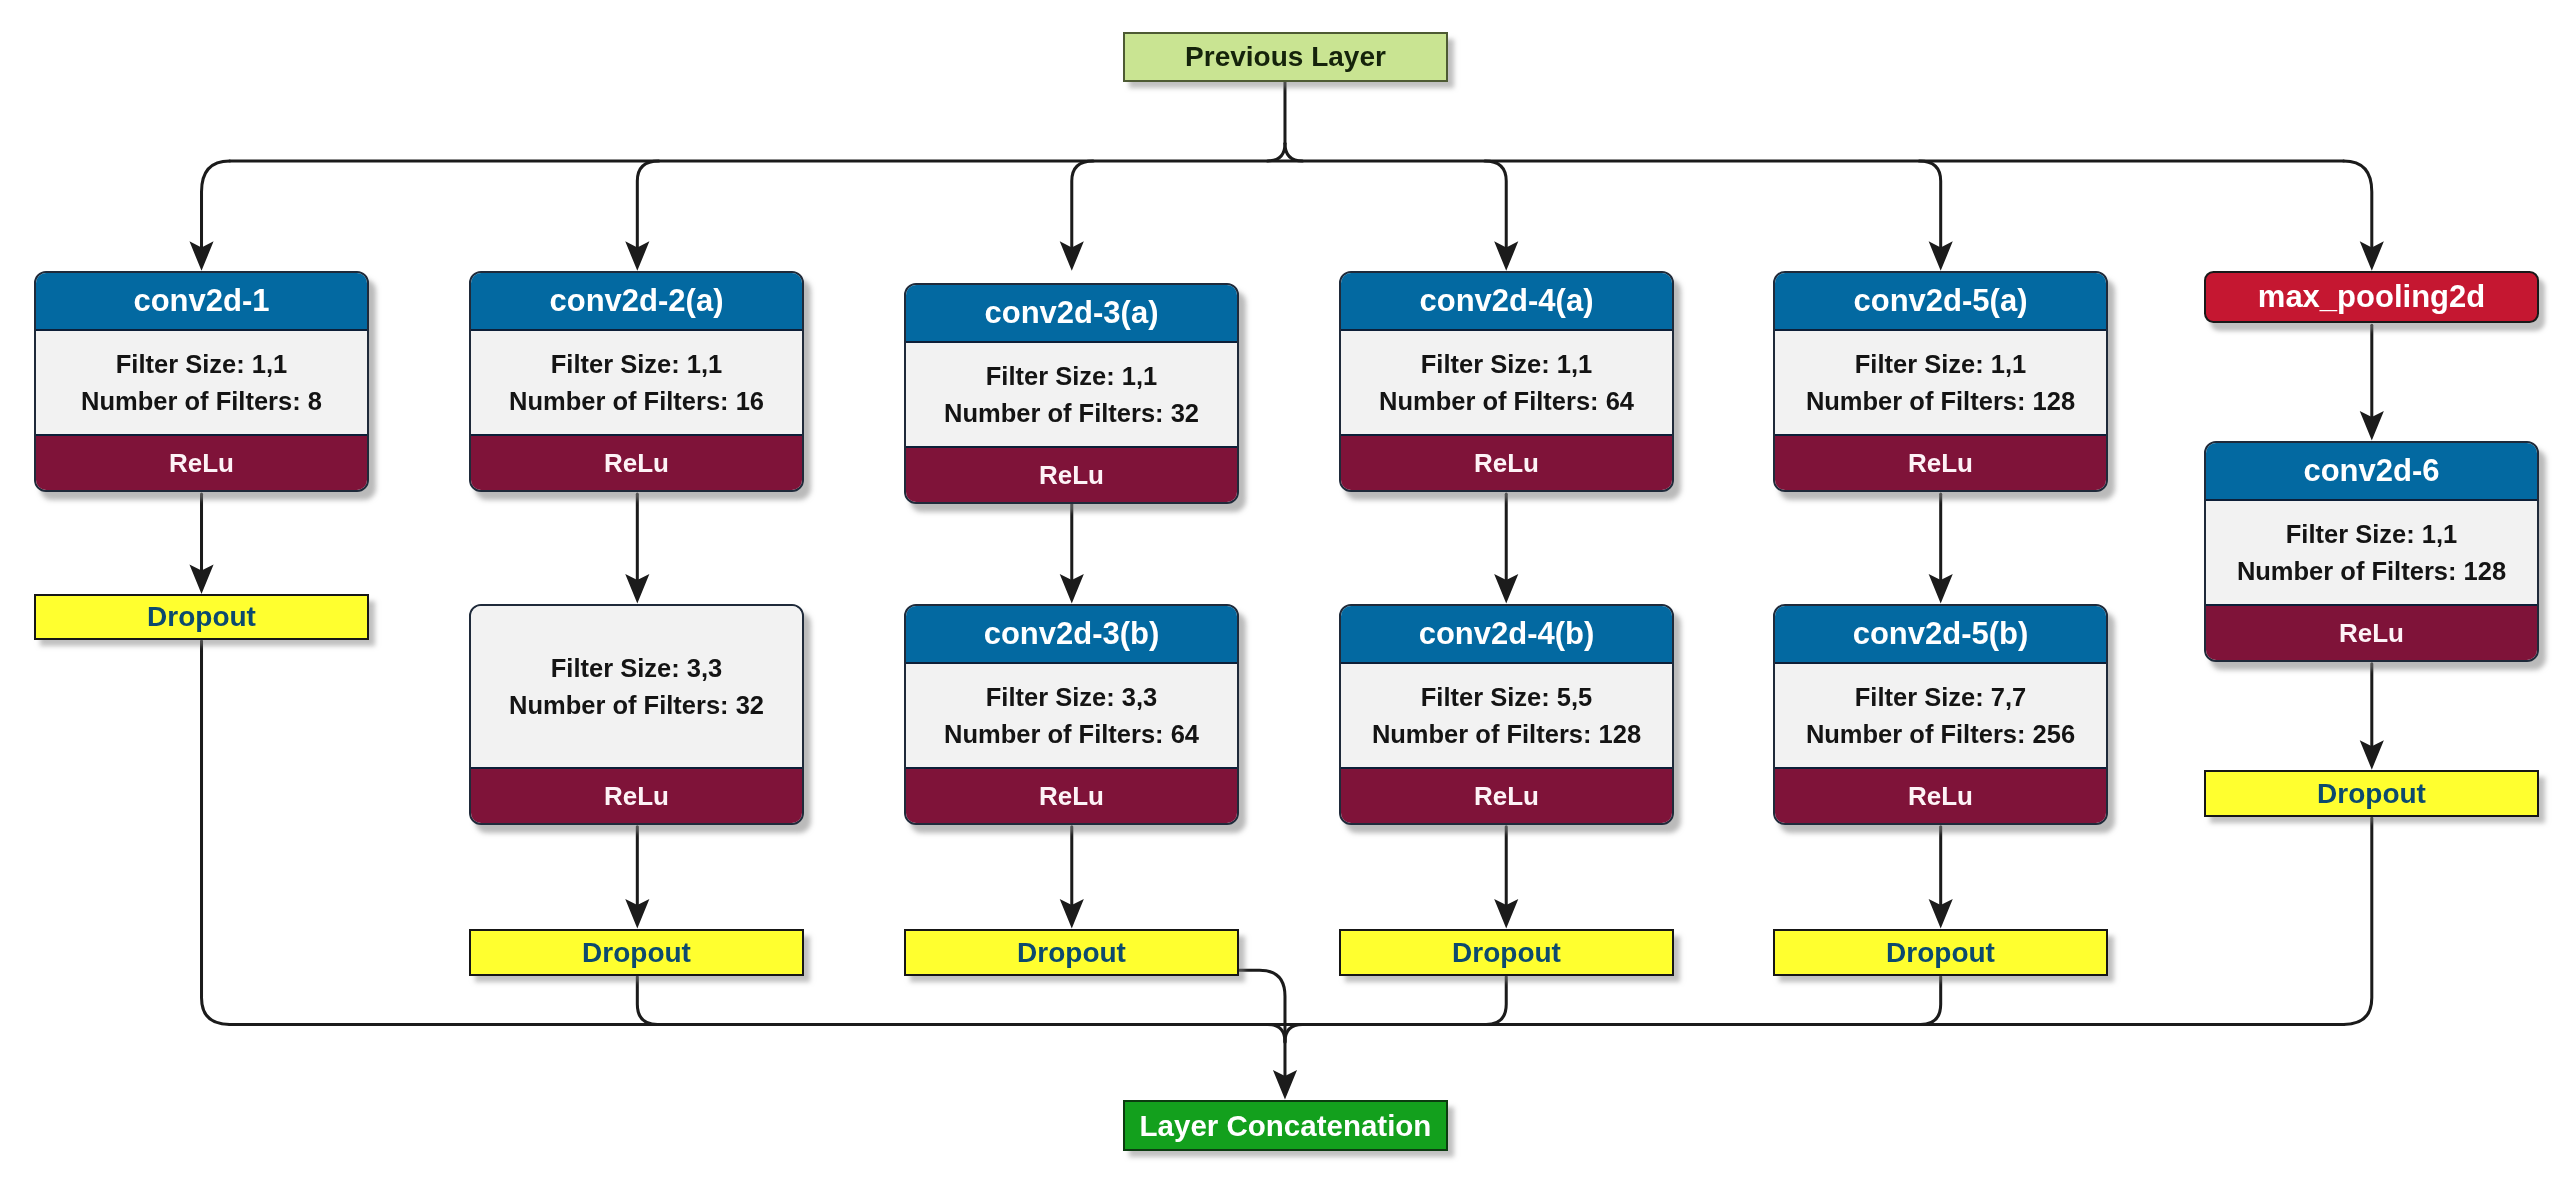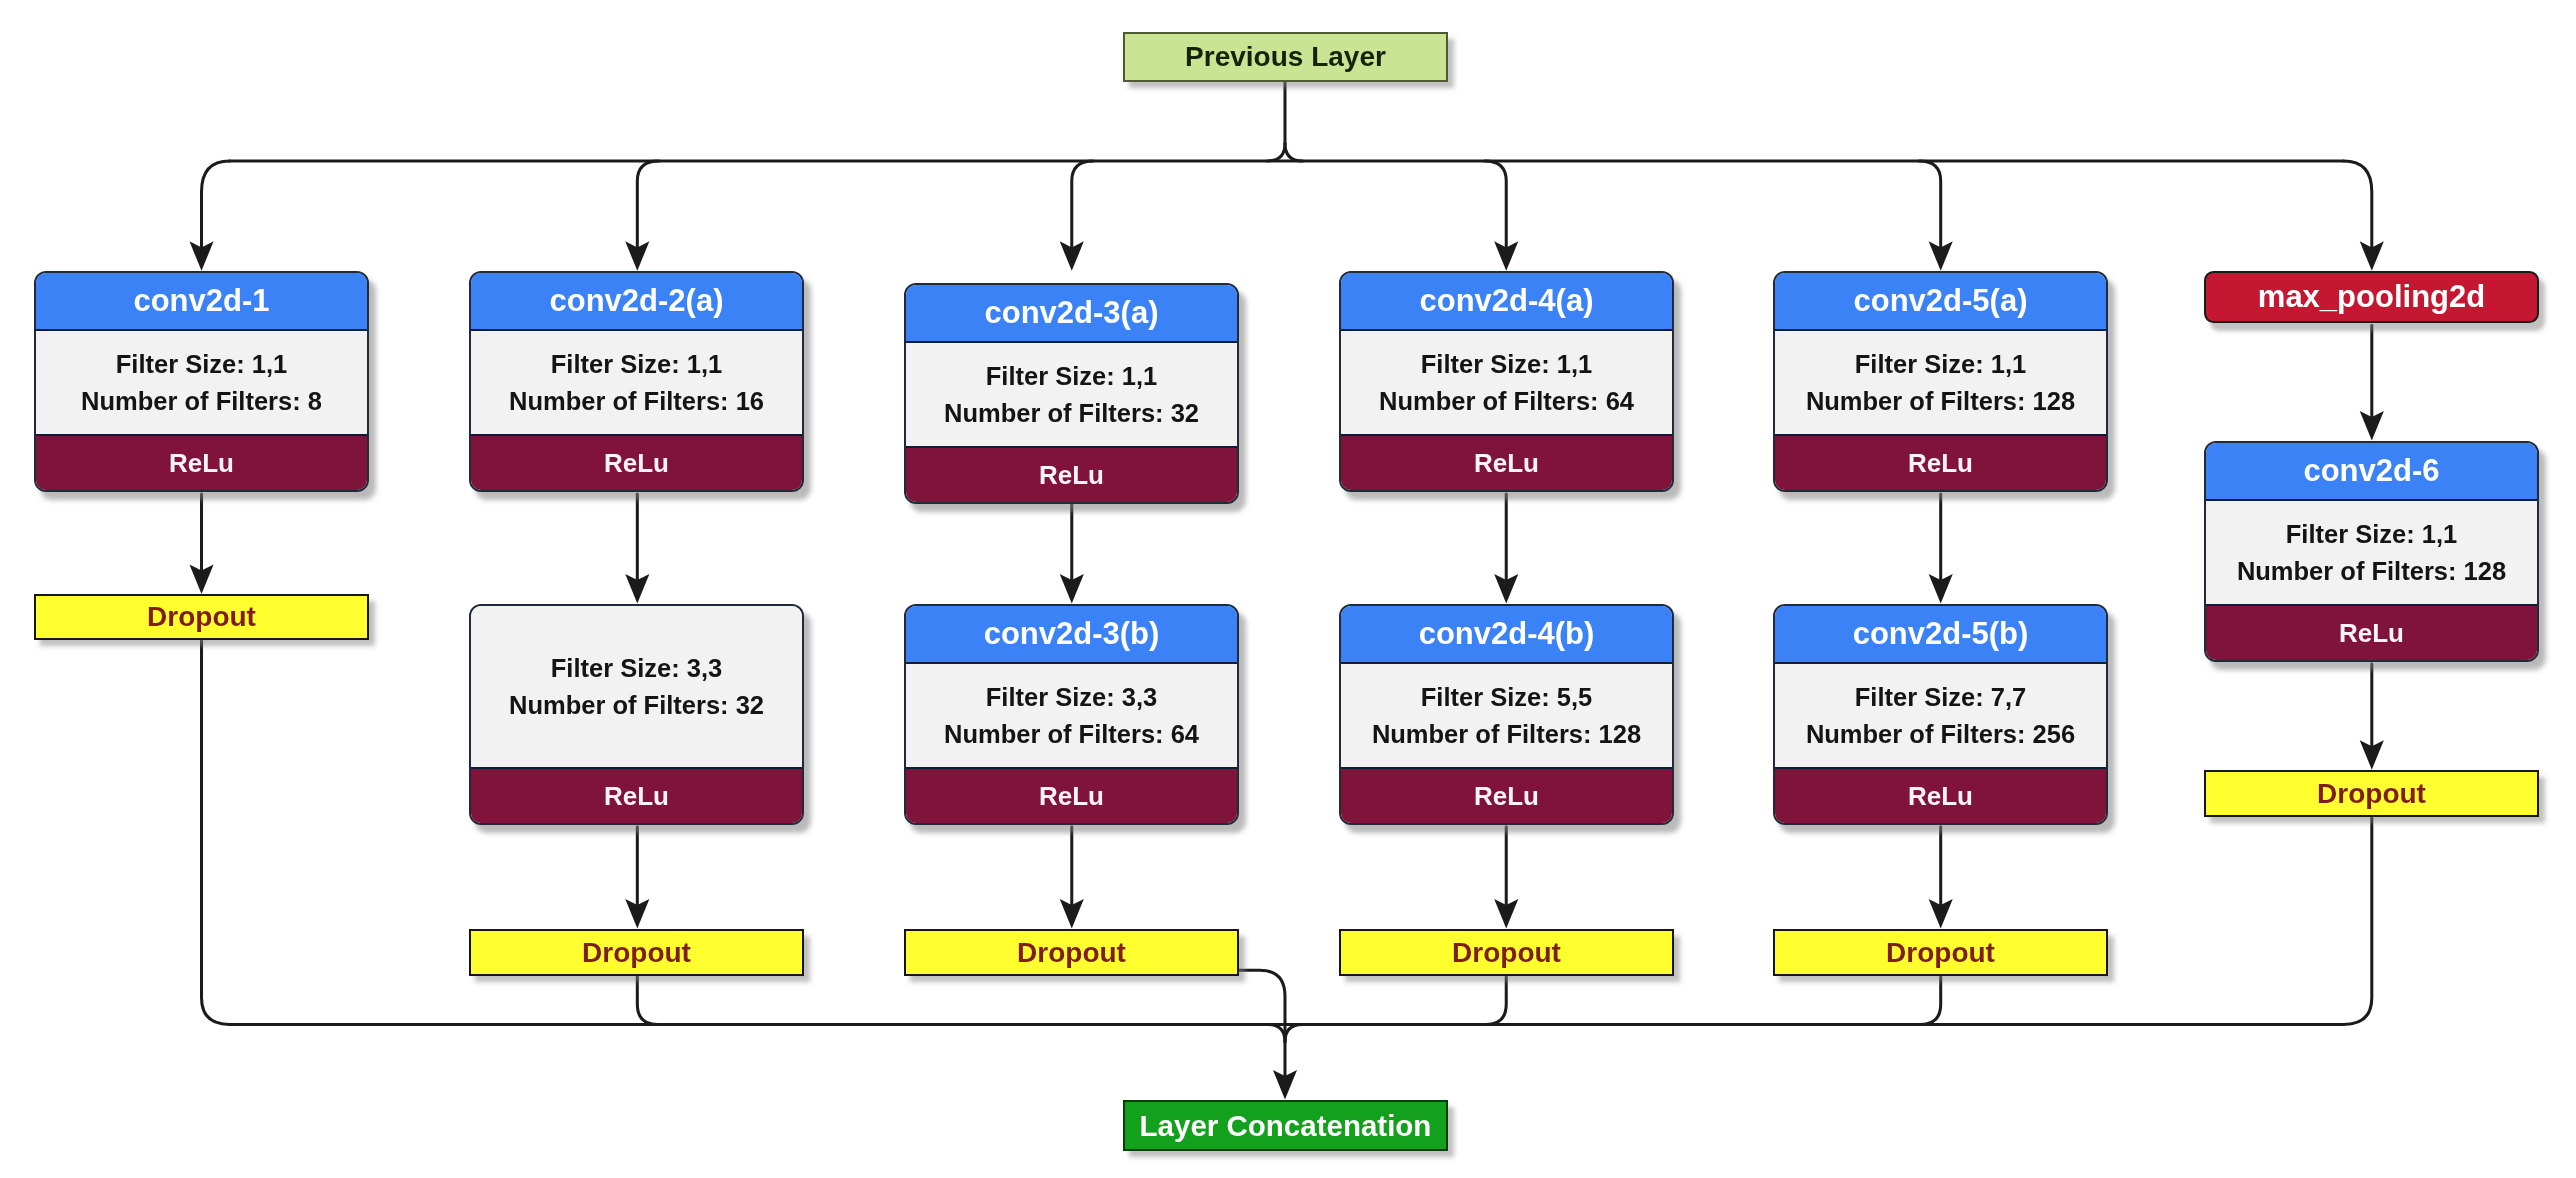--- a/index.html
+++ b/index.html
@@ -3,33 +3,33 @@
 <meta charset="utf-8">
 <style>
   html,body{margin:0;padding:0;background:#ffffff;}
   .stage{position:relative;width:2576px;height:1178px;background:#ffffff;overflow:hidden;
          font-family:"Liberation Sans",sans-serif;}
   svg.edges{position:absolute;left:0;top:0;}
   .node{position:absolute;box-sizing:border-box;font-weight:bold;}
   .card{border:2.7px solid #1f2a3a;border-radius:12px;background:#f2f2f2;
         box-shadow:6.7px 8px 5.4px rgba(130,130,130,.55);
         display:flex;flex-direction:column;overflow:hidden;width:335px;height:221px;}
-  .card-header{background:#3b82f6;color:#ffffff;height:56px;flex:0 0 56px;
+  .card-header{background:#0369a1;color:#ffffff;height:56px;flex:0 0 56px;
         display:flex;align-items:center;justify-content:center;font-size:31px;
         border-bottom:2px solid #0d1f38;}
   .card-body{flex:1;display:flex;flex-direction:column;align-items:center;justify-content:center;
         gap:8px;font-size:25.5px;color:#141414;background:#f2f2f2;line-height:1.1;}
   .card-footer{background:#7f1339;color:#fdf2f6;height:54px;flex:0 0 54px;
         display:flex;align-items:center;justify-content:center;font-size:26px;
         border-top:2px solid #0d1f38;}
   .pill{display:flex;align-items:center;justify-content:center;
         box-shadow:6px 7.4px 4.7px rgba(130,130,130,.5);border-radius:0;text-align:center;}
   .prev{background:#c9e492;border:2.7px solid #4d5a33;color:#15230b;font-size:28px;}
   .pool{background:#c51731;border:2.7px solid #191919;color:#ffffff;font-size:31px;border-radius:9.4px;}
-  .dropout{background:#ffff2f;border:2.7px solid #161616;color:#7f1d1d;font-size:28px;}
+  .dropout{background:#ffff2f;border:2.7px solid #161616;color:#0c4a6e;font-size:28px;}
   .concat{background:#13a01d;border:2.7px solid #0c3b10;color:#ffffff;font-size:29.5px;}
 </style>
 </head>
 <body>
 
 <div class="stage">
 
   <svg class="edges" width="2576" height="1178" viewBox="0 0 3841 1757">
     <g stroke="#1b1b1b" stroke-width="4.5" fill="none" stroke-linecap="round">
       <path d="M1916 122 L1916 214"></path>

